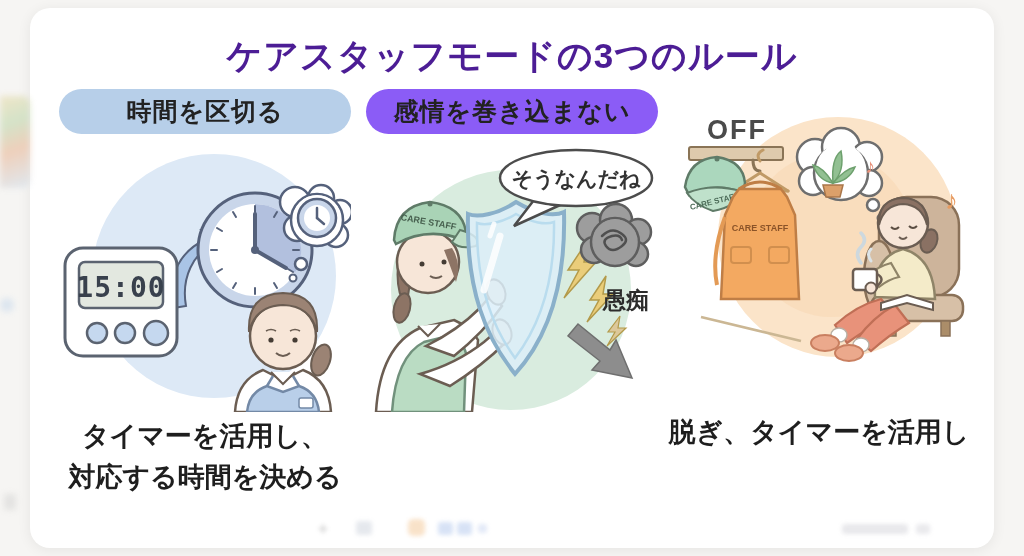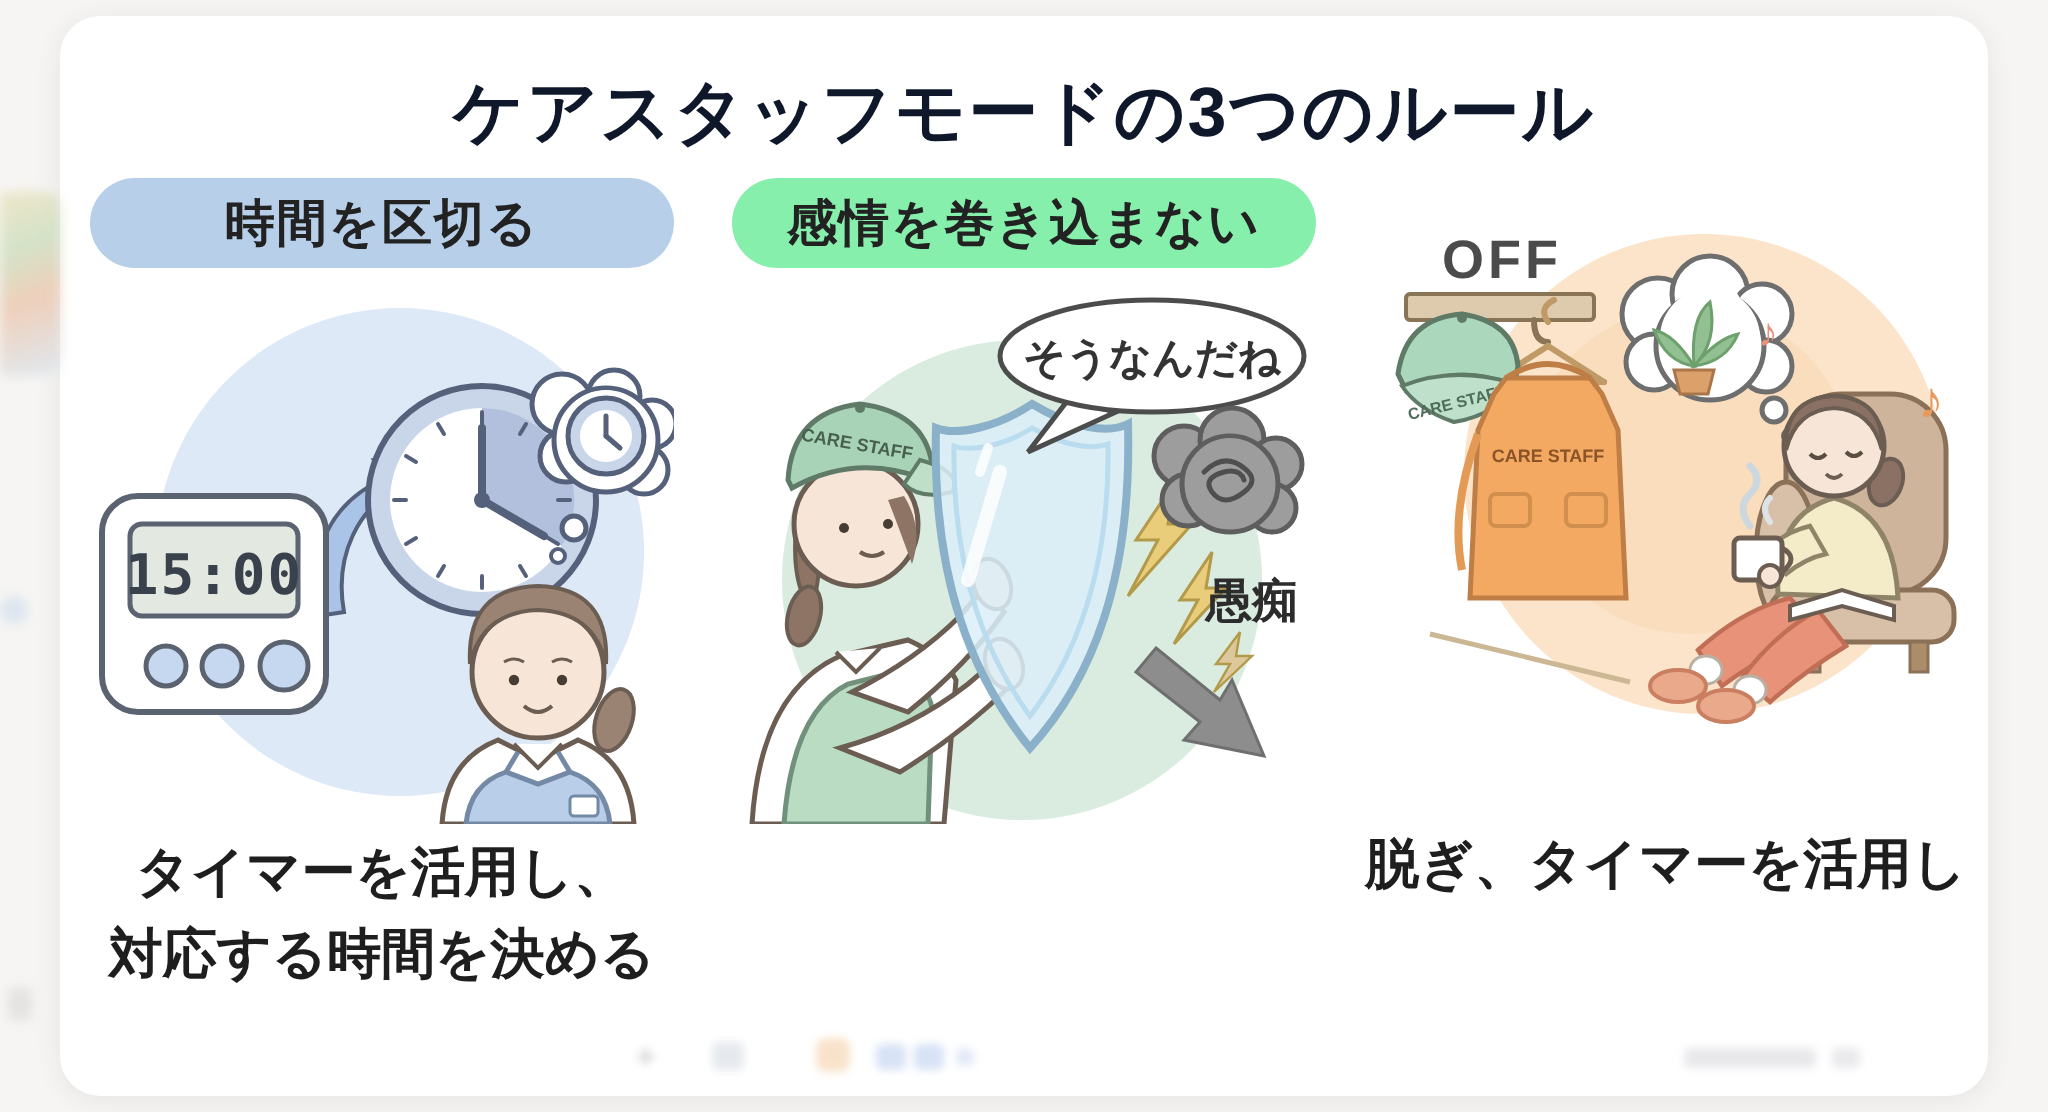--- a/index.html
+++ b/index.html
@@ -27,31 +27,31 @@
   .tb-g{left:916px;top:524px;width:14px;height:10px;background:#cacad2;}
   
   .card{
     position:absolute;left:30px;top:8px;width:964px;height:540px;
     background:#ffffff;border-radius:20px;
     box-shadow:0 2px 14px rgba(0,0,0,.07);
     z-index:2;
   }
   .title{
     margin:0;padding-top:25px;text-align:center;
-    font-size:35px;font-weight:bold;color:#0f172a;letter-spacing:1px;
-  }
-  .cols{display:flex;justify-content:space-between;padding:0 9px;margin-top:9px;}
+    font-size:35px;font-weight:bold;color:#4c1d95;letter-spacing:1px;
+  }
+  .cols{display:flex;justify-content:space-between;padding:0 23px;margin-top:9px;}
   .col{width:304px;display:flex;flex-direction:column;align-items:center;}
   .pill{
     width:292px;height:45px;border-radius:24px;
     display:flex;align-items:center;justify-content:center;
     font-size:25px;font-weight:bold;color:#222;letter-spacing:1px;
   }
   .pill-blue{background:#b7cfe9;}
-  .pill-green{background:#86efac;}
+  .pill-green{background:#8b5cf6;}
   .pill-orange{background:#f7c391;}
   .illus{margin-top:6px;}
   .caption{
     margin:4px 0 0;text-align:center;
     font-size:27px;font-weight:bold;color:#1e1e1e;line-height:1.5;
   }
   svg text{font-family:"Liberation Sans","DejaVu Sans",sans-serif;}
   .lcd{font-family:"DejaVu Sans Mono",monospace;font-weight:bold;letter-spacing:1px;}
 </style>
 </head>

